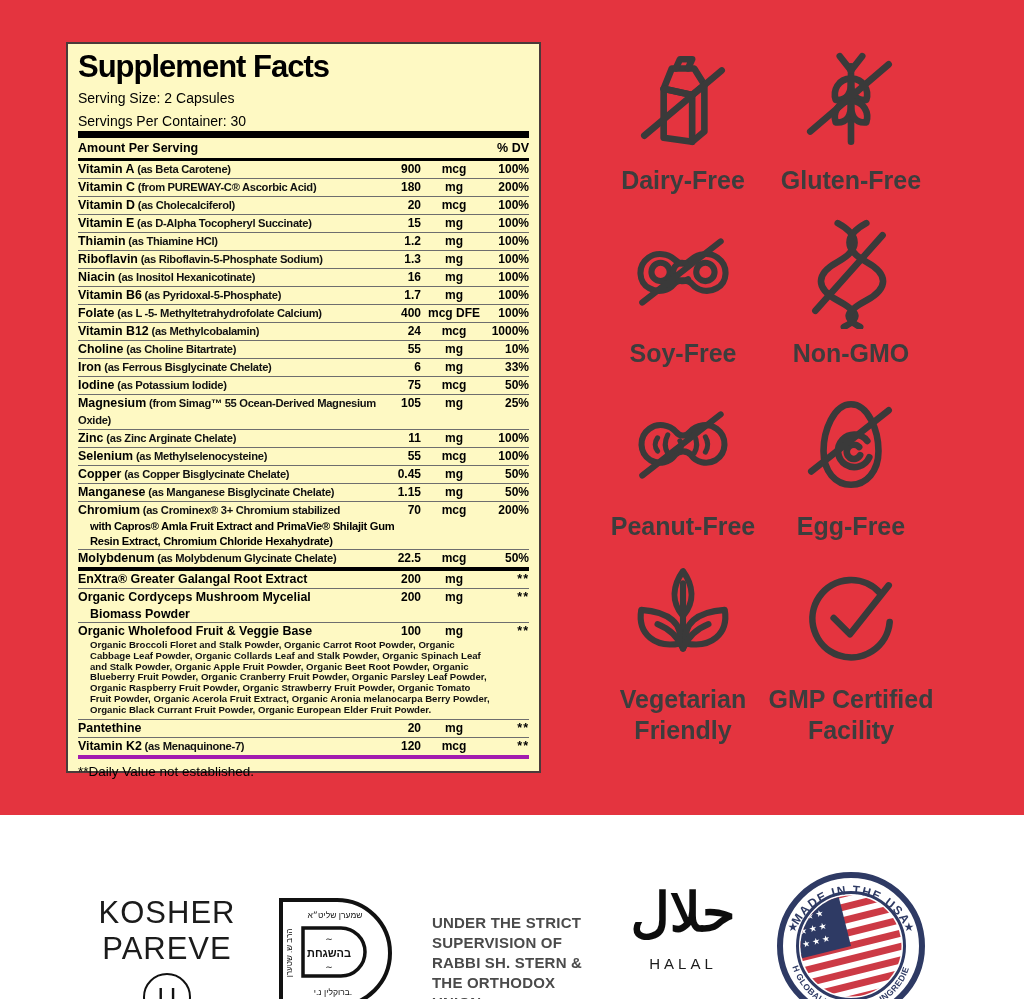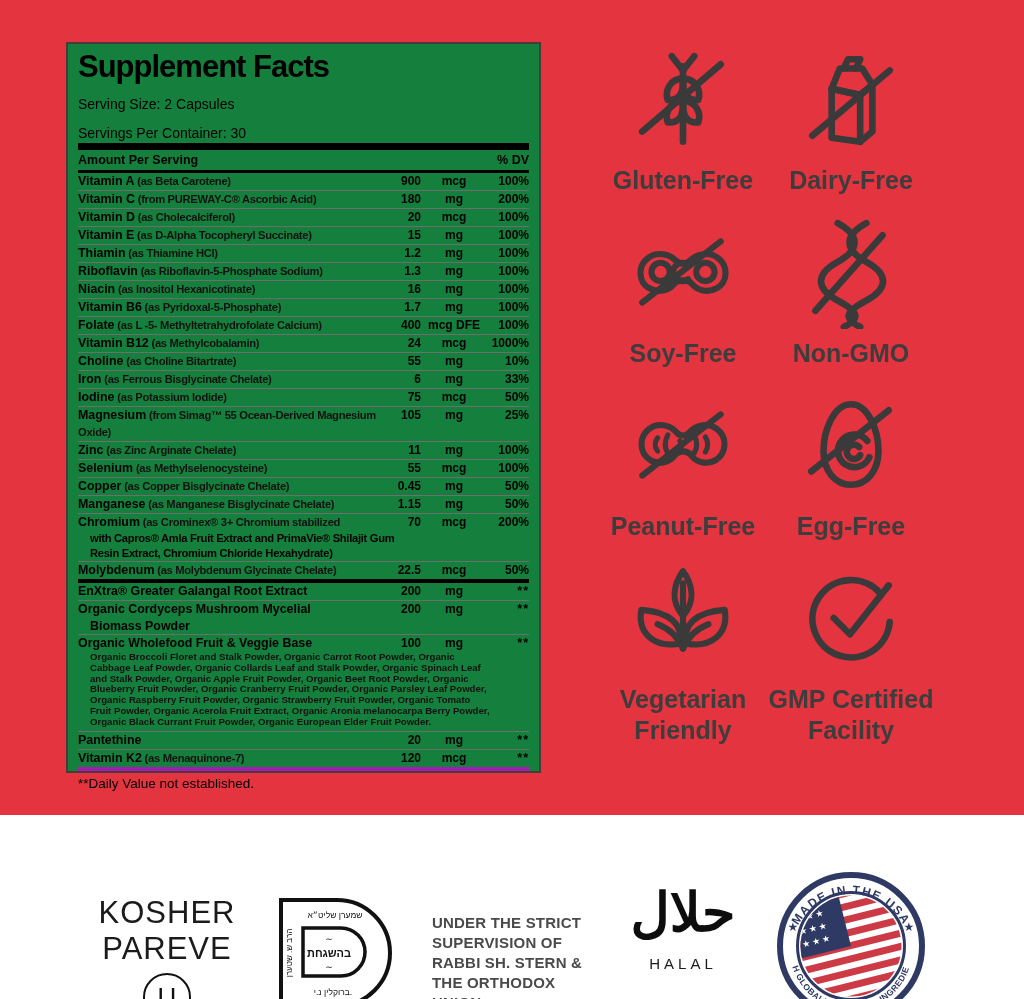--- a/index.html
+++ b/index.html
@@ -4,25 +4,25 @@
 <style>
   html,body{margin:0;padding:0;}
   body{
     width:1024px;height:999px;position:relative;overflow:hidden;
     font-family:"Liberation Sans", sans-serif;background:#ffffff;
   }
   .red-bg{position:absolute;left:0;top:0;width:1024px;height:815px;background:#e4343f;}
   
   .sf-panel{
     position:absolute;left:66px;top:42px;width:475px;height:731px;
-    background:#15803d;border:2px solid #4a3a3a;box-sizing:border-box;
+    background:#fef9c3;border:2px solid #4a3a3a;box-sizing:border-box;
     padding:6px 10px 0 10px;color:#000;
   }
   .sf-title{font-size:31px;font-weight:bold;letter-spacing:-1px;line-height:34px;}
-  .sf-serving{font-size:14px;line-height:17px;margin-top:12px;}
+  .sf-serving{font-size:14px;line-height:17px;margin-top:6px;}
   .sf-header{
     display:flex;justify-content:space-between;margin-top:1px;
     border-top:7px solid #000;border-bottom:3px solid #000;
     font-weight:bold;font-size:12.5px;line-height:20px;
   }
   .sf-row{border-top:1px solid #6e6e6e;font-weight:bold;}
   .sf-row:first-child{border-top:none;}
   .sf-row.thick{border-top:4px solid #000;}
   .sf-line{display:flex;align-items:flex-start;font-size:12.4px;line-height:17px;}
   .sf-name{flex:1;min-width:0;}
@@ -286,42 +286,42 @@
         </div>
       </div>
     </div>
   <div class="sf-foot">**Daily Value not established.</div>
 </div>
 
 <div class="badges">
 
   <div class="badge-cell">
     <svg viewBox="0 0 110 110" fill="none" stroke="#3a3a3a" stroke-width="6.5" stroke-linecap="round" stroke-linejoin="round">
+      <path d="M36 44 L44 24 L66 24 L76 40"></path>
+      <path d="M48 24 L52 15 L64 15 L60 24"></path>
+      <path d="M36 44 L36 92 L64 96 L64 50 Z"></path>
+      <path d="M64 50 L76 40 L76 86 L64 96"></path>
+      <path d="M36 44 L64 50"></path>
+      <path d="M93 26 L17 90"></path>
+    </svg>
+    <div class="badge-label">Dairy-Free</div>
+  </div>
+
+  <div class="badge-cell">
+    <svg viewBox="0 0 110 110" fill="none" stroke="#3a3a3a" stroke-width="6.5" stroke-linecap="round" stroke-linejoin="round">
       <path d="M55 22 L55 96"></path>
       <path d="M55 26 L44 12"></path>
         <path d="M55 26 L66 12"></path>
       <path d="M55 34 C42 34 37 46 40 55 C52 56 55 47 55 38 Z"></path>
       <path d="M55 34 C68 34 73 46 70 55 C58 56 55 47 55 38 Z"></path>
       <path d="M55 56 C42 56 37 68 40 77 C52 78 55 69 55 60 Z"></path>
       <path d="M55 56 C68 56 73 68 70 77 C58 78 55 69 55 60 Z"></path>
       <path d="M92 20 L15 86"></path>
     </svg>
     <div class="badge-label">Gluten-Free</div>
-  </div>
-
-  <div class="badge-cell">
-    <svg viewBox="0 0 110 110" fill="none" stroke="#3a3a3a" stroke-width="6.5" stroke-linecap="round" stroke-linejoin="round">
-      <path d="M36 44 L44 24 L66 24 L76 40"></path>
-      <path d="M48 24 L52 15 L64 15 L60 24"></path>
-      <path d="M36 44 L36 92 L64 96 L64 50 Z"></path>
-      <path d="M64 50 L76 40 L76 86 L64 96"></path>
-      <path d="M36 44 L64 50"></path>
-      <path d="M93 26 L17 90"></path>
-    </svg>
-    <div class="badge-label">Dairy-Free</div>
   </div>
 
   <div class="badge-cell">
     <svg viewBox="0 0 110 110" fill="none" stroke="#3a3a3a" stroke-width="6" stroke-linecap="round" stroke-linejoin="round">
       <path d="M21 40 C10 48 11 64 22 70 C31 75 41 72 46 66 C50 61 60 61 64 66 C69 72 79 75 88 70 C99 64 100 48 89 40 C81 34 69 36 63 42 C58 47 52 47 47 42 C41 36 29 34 21 40 Z"></path>
       <circle cx="33" cy="54" r="9"></circle>
       <circle cx="77" cy="54" r="9"></circle>
       <path d="M60 47 A9 9 0 1 0 60 61"></path>
       <path d="M92 24 L15 84"></path>
     </svg>

